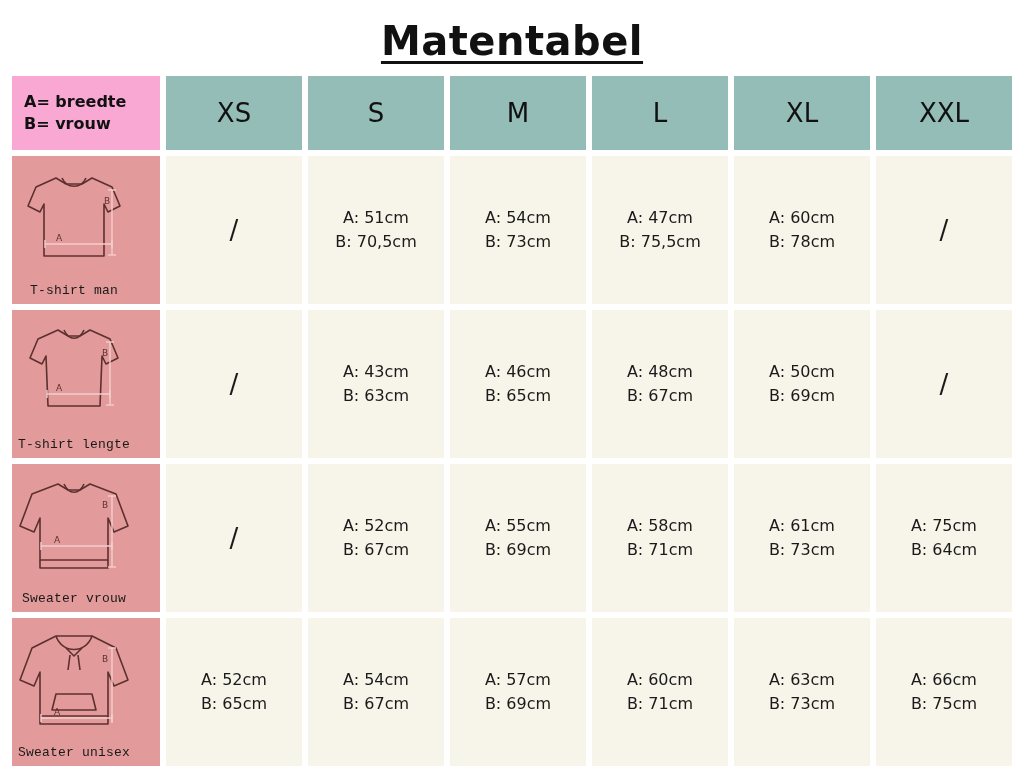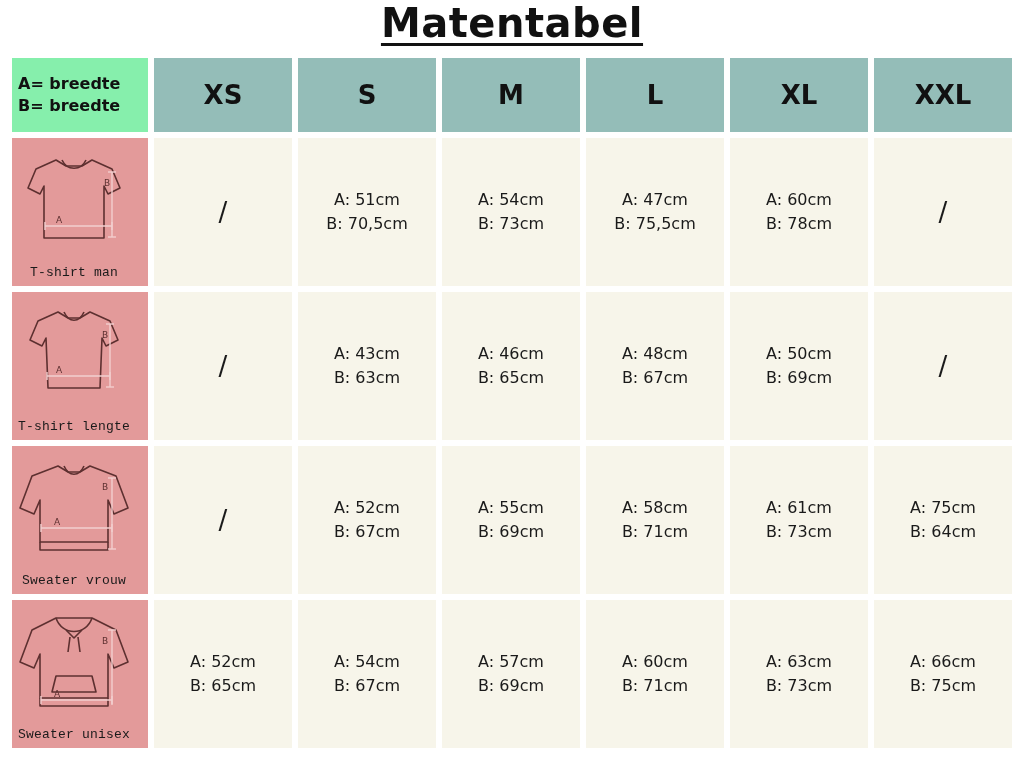--- a/index.html
+++ b/index.html
@@ -20,53 +20,54 @@
     height: 768px;
     box-sizing: border-box;
   }
 
   .title {
     text-align: center;
     font-size: 40px;
     font-weight: bold;
     color: #111111;
     letter-spacing: 0.5px;
+    padding-top: 18px;
     padding-bottom: 6px;
   }
   .title span {
     text-decoration: underline;
     text-underline-offset: 6px;
     text-decoration-thickness: 3px;
   }
 
   table.size-table {
     border-collapse: separate;
     border-spacing: 6px 6px;
     margin: 0 auto;
     width: 1012px;
     table-layout: fixed;
   }
 
   .corner-cell {
-    background: #86efac;
+    background: #f9a8d4;
     width: 124px;
     height: 72px;
     vertical-align: middle;
     text-align: left;
-    padding: 0 6px;
+    padding: 0 12px;
     font-size: 16px;
     color: #111;
     line-height: 1.35;
   }
 
   th.size-head {
     background: #94bdb8;
     height: 72px;
     font-size: 26px;
-    font-weight: bold;
+    font-weight: normal;
     color: #111;
     vertical-align: middle;
   }
 
   td.label-cell {
     background: #e39a9a;
     width: 124px;
     height: 148px;
     vertical-align: bottom;
     text-align: center;
@@ -122,21 +123,21 @@
 
 <div class="page">
 
   <div class="title"><span>Matentabel</span></div>
 
   <table class="size-table">
     <thead>
       <tr>
         <th class="corner-cell">
           <div>A= breedte</div>
-          <div>B= breedte</div>
+          <div>B= vrouw</div>
         </th>
         <th class="size-head">XS</th>
         <th class="size-head">S</th>
         <th class="size-head">M</th>
         <th class="size-head">L</th>
         <th class="size-head">XL</th>
         <th class="size-head">XXL</th>
       </tr>
     </thead>
     <tbody>

